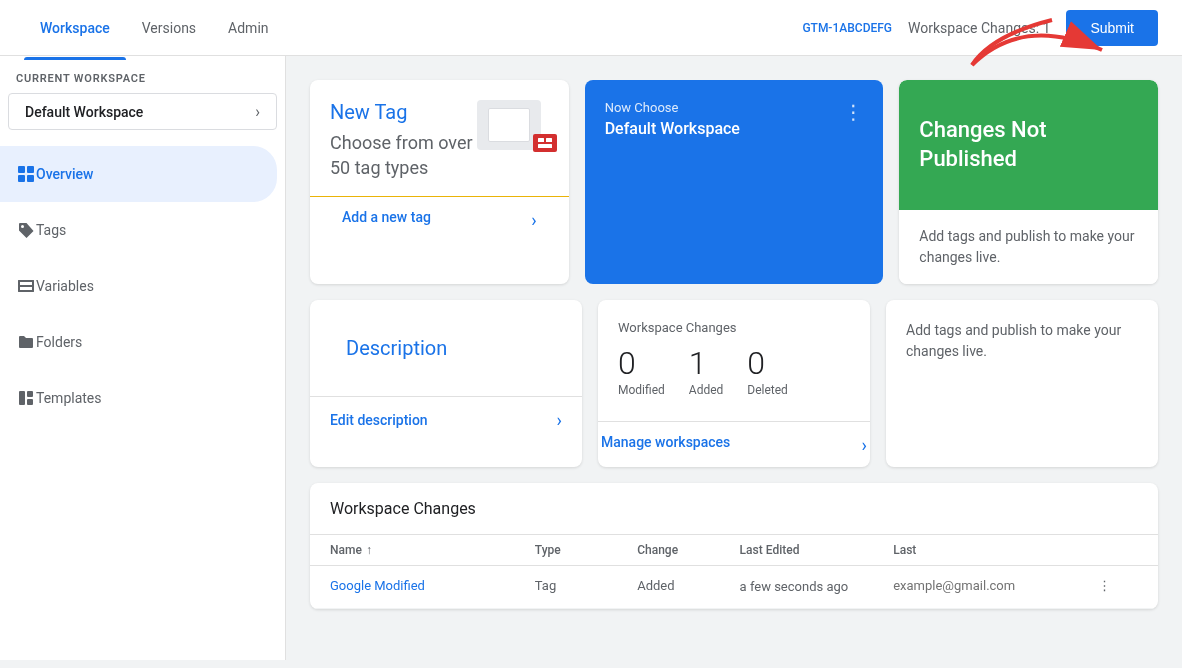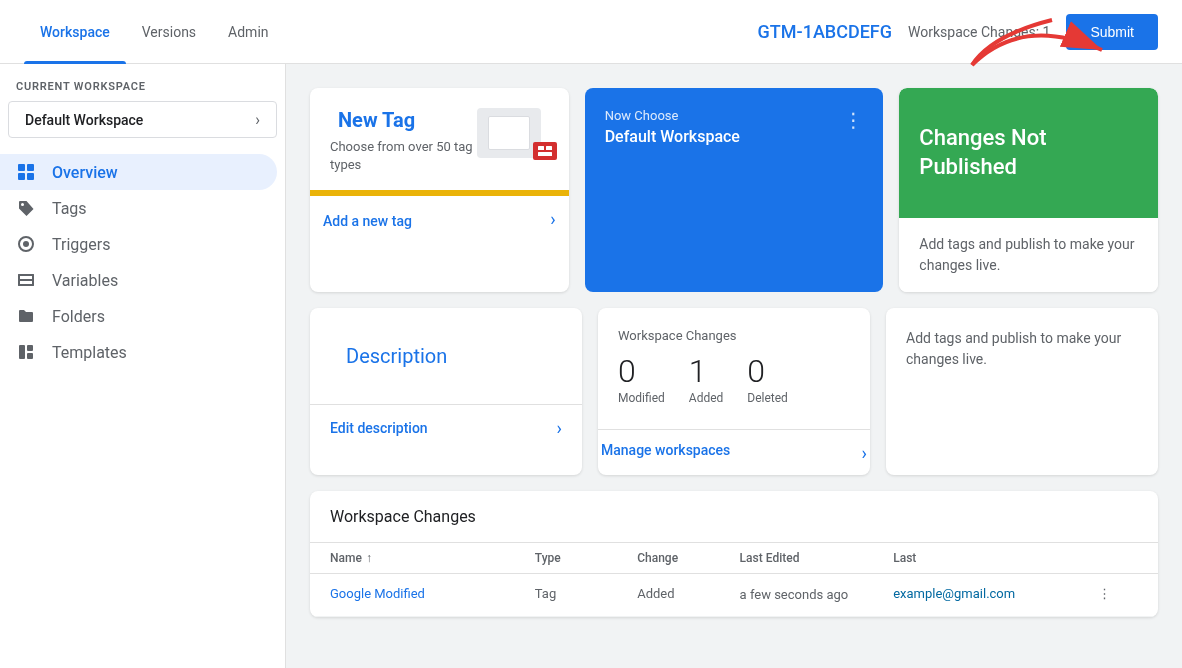--- a/index.html
+++ b/index.html
@@ -1,21 +1,21 @@
 <!DOCTYPE html>
 <html><head>
   <meta charset="utf-8">
   <style>
     * { box-sizing: border-box; margin: 0; padding: 0; }
     body { font-family: 'Google Sans', Roboto, Arial, sans-serif; background: #f1f3f4; font-size: 14px; color: #202124; width: 1182px; height: 668px; overflow: hidden; }
 
     
     .top-nav {
       background: #fff;
-      height: 64px;
+      height: 56px;
       display: flex;
       align-items: center;
       padding: 0 24px;
       border-bottom: 1px solid #e0e0e0;
       position: relative;
       z-index: 10;
     }
     .nav-tabs {
       display: flex;
       align-items: center;
@@ -47,21 +47,21 @@
       background: #1a73e8;
       border-radius: 3px 3px 0 0;
     }
     .nav-right {
       display: flex;
       align-items: center;
       gap: 16px;
     }
     .gtm-id {
       color: #1a73e8;
-      font-size: 18px;
+      font-size: 12px;
       font-weight: 500;
     }
     .workspace-changes-label {
       color: #5f6368;
       font-size: 14px;
     }
     .submit-btn {
       background: #1a73e8;
       color: #ffffff;
       border: none;
@@ -111,27 +111,27 @@
       color: #202124;
       font-weight: 500;
     }
     .chevron-right {
       color: #5f6368;
       font-size: 16px;
     }
     .nav-item {
       display: flex;
       align-items: center;
-      gap: 16px;
-      padding: 8px 16px;
+      gap: 0;
+      padding: 18px 16px;
       cursor: pointer;
       border-radius: 0 24px 24px 0;
       margin-right: 8px;
       color: #5f6368;
-      font-size: 16px;
+      font-size: 14px;
     }
     .nav-item.active {
       background: #e8f0fe;
       color: #1a73e8;
       font-weight: 500;
     }
     .nav-icon {
       width: 20px;
       height: 20px;
       display: flex;
@@ -171,27 +171,26 @@
     }
     .new-tag-top {
       padding: 20px 20px 16px 20px;
       display: flex;
       justify-content: space-between;
       align-items: flex-start;
     }
     .new-tag-title {
       color: #1a73e8;
       font-size: 20px;
-      font-weight: 700;
+      font-weight: 400;
       margin-bottom: 6px;
-      margin-left: 8px;
     }
     .new-tag-subtitle {
       color: #5f6368;
-      font-size: 13px;
+      font-size: 18px;
       line-height: 1.4;
     }
     .tag-icon-container {
       width: 72px;
       height: 56px;
       position: relative;
       flex-shrink: 0;
     }
     .tag-icon-bg {
       width: 64px;
@@ -219,24 +218,24 @@
       bottom: 4px;
       width: 24px;
       height: 18px;
       background: #d32f2f;
       border-radius: 2px;
       display: flex;
       align-items: center;
       justify-content: center;
     }
     .new-tag-action {
-      padding: 12px 13px;
-      border-top: 6px solid #eab308;
-      display: flex;
-      align-items: flex-end;
+      padding: 12px 32px;
+      border-top: 1px solid #eab308;
+      display: flex;
+      align-items: flex-start;
       justify-content: space-between;
       cursor: pointer;
     }
     .new-tag-action-text {
       color: #1a73e8;
       font-size: 14px;
       font-weight: 500;
     }
 
     
@@ -425,21 +424,21 @@
       display: flex;
       padding: 12px 20px;
       align-items: flex-start;
       border-bottom: 1px solid #f1f3f4;
     }
     .td { font-size: 13px; color: #202124; }
     .td.name { flex: 2; color: #1a73e8; cursor: pointer; }
     .td.type { flex: 1; color: #5f6368; }
     .td.change { flex: 1; color: #5f6368; }
     .td.last-edited { flex: 1.5; color: #5f6368; line-height: 1.4; }
-    .td.user { flex: 2; color: #0369a1; }
+    .td.user { flex: 2; color: #737373; }
     .td.actions { width: 40px; color: #5f6368; cursor: pointer; }
 
     .sort-icon {
       font-size: 12px;
       color: #5f6368;
     }
 
     
     .red-arrow {
       position: absolute;
@@ -498,29 +497,20 @@
 
     <div class="nav-item">
       <span class="nav-icon">
         <svg width="18" height="18" viewBox="0 0 18 18" fill="#5f6368">
           <path d="M9.5 2H3a1 1 0 0 0-1 1v6.5l7.5 7.5 7-7-7-8zM5.5 7a1.5 1.5 0 1 1 0-3 1.5 1.5 0 0 1 0 3z"></path>
         </svg>
       </span>
       <span>Tags</span>
     </div>
 
-    <div class="nav-item">
-      <span class="nav-icon">
-        <svg width="18" height="18" viewBox="0 0 18 18" fill="#5f6368">
-          <circle cx="9" cy="9" r="7" stroke="#5f6368" stroke-width="2" fill="none"></circle>
-          <circle cx="9" cy="9" r="3" fill="#5f6368"></circle>
-        </svg>
-      </span>
-      <span>Triggers</span>
-    </div>
 
     <div class="nav-item">
       <span class="nav-icon">
         <svg width="18" height="18" viewBox="0 0 18 18" fill="#5f6368">
           <rect x="1" y="3" width="16" height="2" rx="1"></rect>
           <rect x="1" y="8" width="16" height="2" rx="1"></rect>
           <rect x="1" y="13" width="16" height="2" rx="1"></rect>
           <rect x="1" y="3" width="2" height="12" rx="1"></rect>
           <rect x="15" y="3" width="2" height="12" rx="1"></rect>
         </svg>

